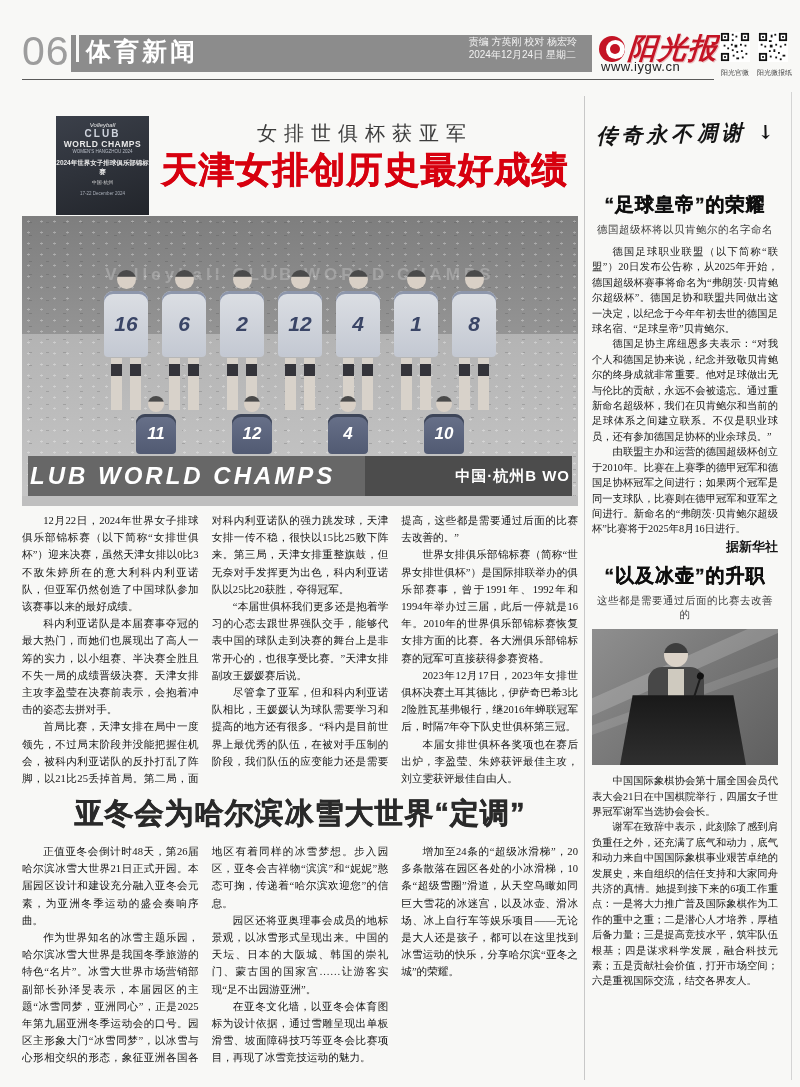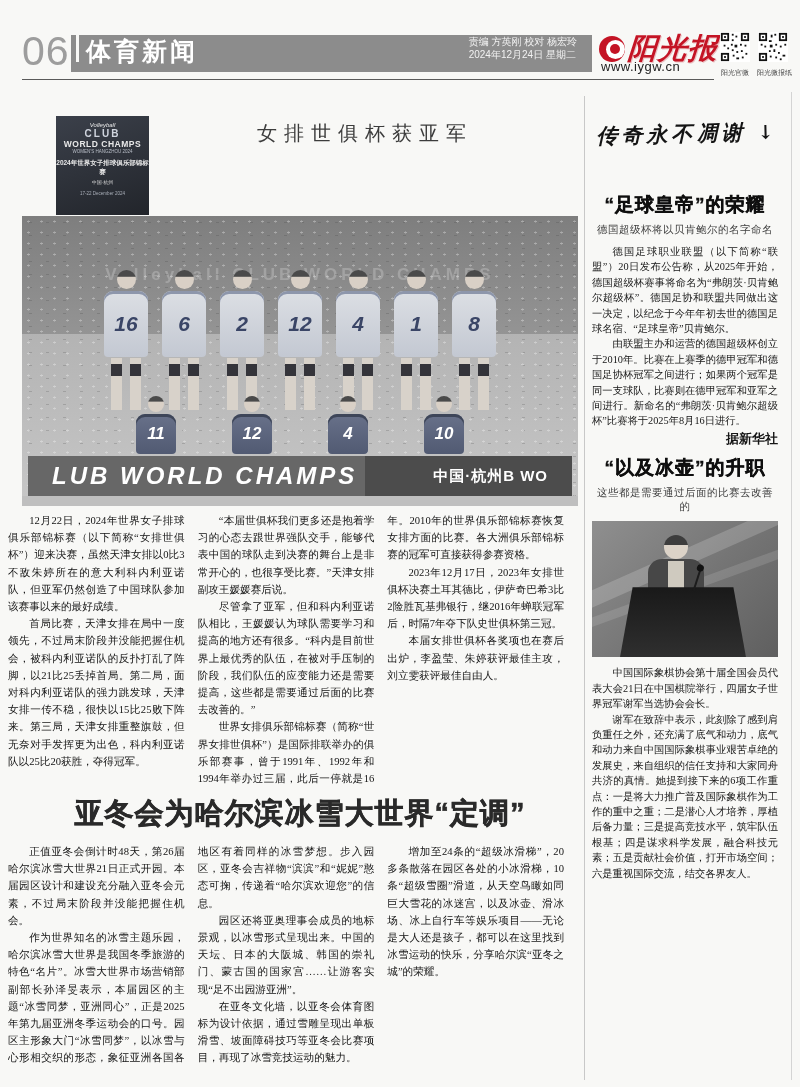--- a/index.html
+++ b/index.html
@@ -81,28 +81,28 @@
     background:linear-gradient(90deg,#d8d2ca 0 11px, transparent 11px 19px, #d8d2ca 19px);
     position:relative; }
   .player .legs::after { content:""; position:absolute; left:0; top:6px; width:30px; height:12px;
     background:linear-gradient(90deg,#34343a 0 11px, transparent 11px 19px, #34343a 19px); }
   .row-front { position:absolute; left:0; right:0; bottom:52px; display:flex; justify-content:center; gap:56px; }
   .player.small .head { width:16px; height:16px; }
   .player.small .torso { width:40px; height:40px; font-size:17px;
     background:linear-gradient(#68718a,#515a72); color:#fff; box-shadow:inset 0 3px 0 #3e4659; }
   .photo-banner { position:absolute; left:6px; right:6px; bottom:10px; height:40px;
     display:flex; align-items:center; color:#fff; z-index:3;
-    background:linear-gradient(90deg,#676767 0 62%, #4c4c4c 62%); padding:0 24px;
+    background:linear-gradient(90deg,#676767 0 62%, #4c4c4c 62%); padding:0 2px;
     justify-content:space-between; font-family:"Liberation Sans",sans-serif; }
   .photo-banner .left { font-size:24px; font-weight:bold; font-style:italic; letter-spacing:3px; }
   .photo-banner .right { font-size:15px; font-weight:bold; letter-spacing:1px; }
   .floor { position:absolute; left:0; right:0; bottom:0; height:10px; background:#bfbfbf; }
 
   
-  .cols { position:absolute; left:8px; width:556px; column-gap:13px; column-count:3; column-fill:auto;
+  .cols { position:absolute; left:22px; width:556px; column-gap:13px; column-count:3; column-fill:auto;
     overflow:hidden; text-align:justify; font-size:10.6px; line-height:17.2px; color:#141414; }
   .cols p { text-indent:2em; }
   .cols-volleyball { top:512px; height:287px; }
   .cols-yadong { top:843px; height:240px; }
   .sign { text-align:right; font-weight:bold; text-indent:0 !important;
     font-family:"Liberation Sans","DejaVu Sans",sans-serif; font-size:11px; margin-top:3px; }
 
   .headline-dark { position:absolute; left:22px; top:794px; width:556px; text-align:center;
     font-size:29px; font-weight:bold; color:#2a2a2a; -webkit-text-stroke:.5px #2a2a2a;
     font-family:"Liberation Sans","DejaVu Sans",sans-serif; letter-spacing:1px; }
@@ -227,20 +227,21 @@
   <div class="poster">
     <div class="l1">Volleyball</div>
     <div class="l2">CLUB</div>
     <div class="l3">WORLD CHAMPS</div>
     <div class="l4">WOMEN'S HANGZHOU 2024</div>
     <div class="l5">2024年世界女子排球俱乐部锦标赛</div>
     <div class="l6">中国·杭州</div>
     <div class="l7">17-22 December 2024</div>
   </div>
   <div class="kicker">女排世俱杯获亚军</div>
+  <div class="headline-red">天津女排创历史最好成绩</div>
 
   <div class="photo-main">
     <div class="backdrop">
       <span>Volleyball CLUB WORLD CHAMPS</span>
     </div>
     <div class="confetti"></div>
     <div class="row-back">
       <div class="player">
           <div class="head"></div>
           <div class="torso">16</div>
@@ -297,49 +298,51 @@
     </div>
     <div class="photo-banner">
       <span class="left">LUB WORLD CHAMPS</span>
       <span class="right">中国·杭州B WO</span>
     </div>
     <div class="floor"></div>
   </div>
 
   <div class="cols cols-volleyball">
     <p>12月22日，2024年世界女子排球俱乐部锦标赛（以下简称“女排世俱杯”）迎来决赛，虽然天津女排以0比3不敌朱婷所在的意大利科内利亚诺队，但亚军仍然创造了中国球队参加该赛事以来的最好成绩。</p>
+    <p>科内利亚诺队是本届赛事夺冠的最大热门，而她们也展现出了高人一筹的实力，以小组赛、半决赛全胜且不失一局的成绩晋级决赛。天津女排主攻李盈莹在决赛前表示，会抱着冲击的姿态去拼对手。</p>
     <p>首局比赛，天津女排在局中一度领先，不过局末阶段并没能把握住机会，被科内利亚诺队的反扑打乱了阵脚，以21比25丢掉首局。第二局，面对科内利亚诺队的强力跳发球，天津女排一传不稳，很快以15比25败下阵来。第三局，天津女排重整旗鼓，但无奈对手发挥更为出色，科内利亚诺队以25比20获胜，夺得冠军。</p>
     <p>“本届世俱杯我们更多还是抱着学习的心态去跟世界强队交手，能够代表中国的球队走到决赛的舞台上是非常开心的，也很享受比赛。”天津女排副攻王媛媛赛后说。</p>
     <p>尽管拿了亚军，但和科内利亚诺队相比，王媛媛认为球队需要学习和提高的地方还有很多。“科内是目前世界上最优秀的队伍，在被对手压制的阶段，我们队伍的应变能力还是需要提高，这些都是需要通过后面的比赛去改善的。”</p>
     <p>世界女排俱乐部锦标赛（简称“世界女排世俱杯”）是国际排联举办的俱乐部赛事，曾于1991年、1992年和1994年举办过三届，此后一停就是16年。2010年的世界俱乐部锦标赛恢复女排方面的比赛。各大洲俱乐部锦标赛的冠军可直接获得参赛资格。</p>
     <p>2023年12月17日，2023年女排世俱杯决赛土耳其德比，伊萨奇巴希3比2险胜瓦基弗银行，继2016年蝉联冠军后，时隔7年夺下队史世俱杯第三冠。</p>
     <p>本届女排世俱杯各奖项也在赛后出炉，李盈莹、朱婷获评最佳主攻，刘立雯获评最佳自由人。</p>
 
   </div>
 
   <div class="headline-dark">亚冬会为哈尔滨冰雪大世界“定调”</div>
   <div class="cols cols-yadong">
-    <p>正值亚冬会倒计时48天，第26届哈尔滨冰雪大世界21日正式开园。本届园区设计和建设充分融入亚冬会元素，不过局末阶段并没能把握住机会。</p>
+    <p>正值亚冬会倒计时48天，第26届哈尔滨冰雪大世界21日正式开园。本届园区设计和建设充分融入亚冬会元素，为亚洲冬季运动的盛会奏响序曲。</p>
     <p>作为世界知名的冰雪主题乐园，哈尔滨冰雪大世界是我国冬季旅游的特色“名片”。冰雪大世界市场营销部副部长孙泽旻表示，本届园区的主题“冰雪同梦，亚洲同心”，正是2025年第九届亚洲冬季运动会的口号。园区主形象大门“冰雪同梦”，以冰雪与心形相交织的形态，象征亚洲各国各地区有着同样的冰雪梦想。步入园区，亚冬会吉祥物“滨滨”和“妮妮”憨态可掬，传递着“哈尔滨欢迎您”的信息。</p>
     <p>园区还将亚奥理事会成员的地标景观，以冰雪形式呈现出来。中国的天坛、日本的大阪城、韩国的崇礼门、蒙古国的国家宫……让游客实现“足不出园游亚洲”。</p>
     <p>在亚冬文化墙，以亚冬会体育图标为设计依据，通过雪雕呈现出单板滑雪、坡面障碍技巧等亚冬会比赛项目，再现了冰雪竞技运动的魅力。</p>
     <p>增加至24条的“超级冰滑梯”，20多条散落在园区各处的小冰滑梯，10条“超级雪圈”滑道，从天空鸟瞰如同巨大雪花的冰迷宫，以及冰壶、滑冰场、冰上自行车等娱乐项目——无论是大人还是孩子，都可以在这里找到冰雪运动的快乐，分享哈尔滨“亚冬之城”的荣耀。</p>
 
   </div>
 
   <div class="rail">
     <div class="calligraphy">
       <span>传奇永不凋谢</span>
       <span class="arrow">↓</span>
     </div>
 
     <div class="rail-head">“足球皇帝”的荣耀</div>
     <div class="rail-sub">德国超级杯将以贝肯鲍尔的名字命名</div>
     <div class="rail-body">
       <p>德国足球职业联盟（以下简称“联盟”）20日发布公告称，从2025年开始，德国超级杯赛事将命名为“弗朗茨·贝肯鲍尔超级杯”。德国足协和联盟共同做出这一决定，以纪念于今年年初去世的德国足球名宿、“足球皇帝”贝肯鲍尔。</p>
+      <p>德国足协主席纽恩多夫表示：“对我个人和德国足协来说，纪念并致敬贝肯鲍尔的终身成就非常重要。他对足球做出无与伦比的贡献，永远不会被遗忘。通过重新命名超级杯，我们在贝肯鲍尔和当前的足球体系之间建立联系。不仅是职业球员，还有参加德国足协杯的业余球员。”</p>
       <p>由联盟主办和运营的德国超级杯创立于2010年。比赛在上赛季的德甲冠军和德国足协杯冠军之间进行；如果两个冠军是同一支球队，比赛则在德甲冠军和亚军之间进行。新命名的“弗朗茨·贝肯鲍尔超级杯”比赛将于2025年8月16日进行。</p>
       <p class="sign">据新华社</p>
     </div>
 
     <div class="rail-head second">“以及冰壶”的升职</div>
     <div class="rail-sub">这些都是需要通过后面的比赛去改善的</div>
     <div class="photo-chess">
       <div class="streak"></div>
       <div class="streak s2"></div>
       <div class="head"></div>

